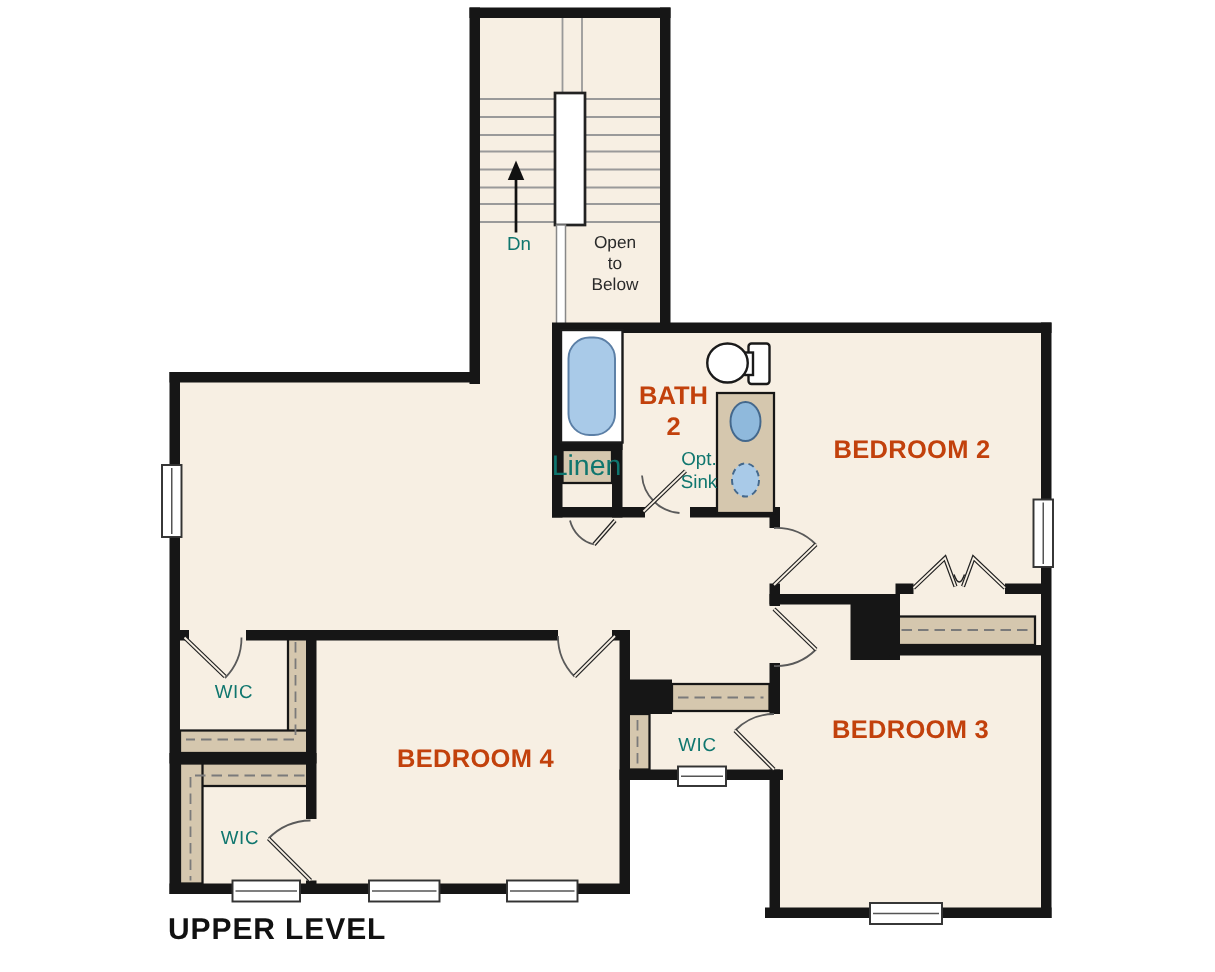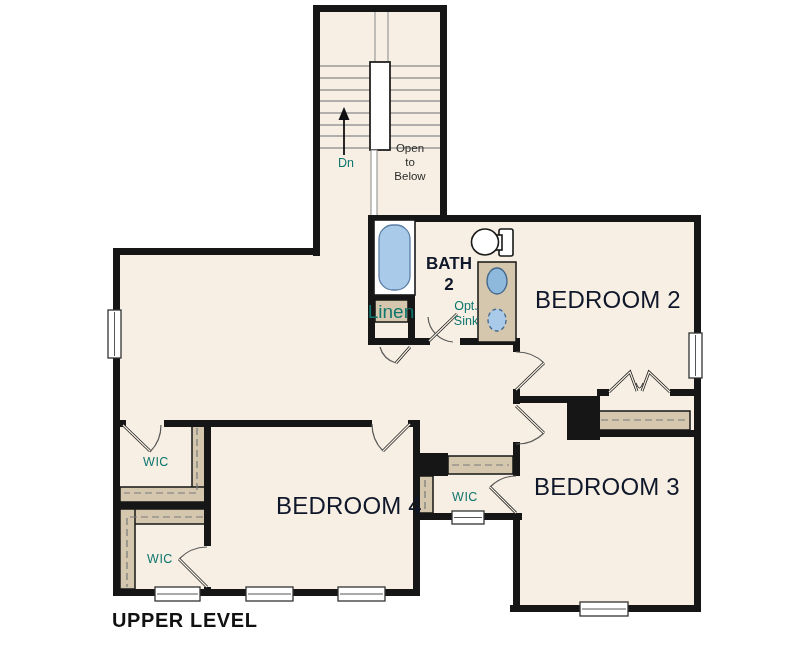--- a/index.html
+++ b/index.html
@@ -1,21 +1,21 @@
 <!DOCTYPE html>
 <html><head>
 <meta charset="utf-8">
 <style>
   html,body{margin:0;padding:0;background:#ffffff;}
   .plan{position:relative;width:810px;height:648px;background:#ffffff;overflow:hidden;
         font-family:"Liberation Sans",sans-serif;}
   .plan svg{position:absolute;left:0;top:0;}
   .lbl{position:absolute;transform:translate(-50%,-50%);text-align:center;
-       color:#0f172a;white-space:nowrap;}
-  .room-lbl{font-size:24px;font-weight:400;letter-spacing:.2px;line-height:26px;}
+       color:#c2410c;white-space:nowrap;}
+  .room-lbl{font-size:17px;font-weight:700;letter-spacing:.2px;line-height:26px;}
   .bath-lbl{font-size:17px;font-weight:700;line-height:21px;}
   .small-lbl{font-size:12.5px;line-height:15px;color:#0f766e;}
   .tiny-lbl{font-size:11.5px;line-height:14px;color:#2a2a2a;}
   .title-lbl{position:absolute;transform:none;font-size:20px;font-weight:700;
              letter-spacing:.6px;color:#111;}
   .wall{fill:#161616;}
   .shelf{fill:#d5c7ae;stroke:#161616;stroke-width:1.5;}
   .dash{fill:none;stroke:#7a7a7a;stroke-width:1.2;stroke-dasharray:7 4;}
   .winrect{fill:#ffffff;stroke:#333;stroke-width:1.3;}
   .winline{stroke:#555;stroke-width:1;}
@@ -236,36 +236,36 @@
         <path d="M636,383 Q639.5,393 643,383" stroke="#222" stroke-width="1" fill="none"></path>
       </g>
     </g>
   </svg>
 
 
   <div class="lbl room-lbl" style="left:608px;top:300px;">BEDROOM 2</div>
 
   <div class="lbl room-lbl" style="left:607px;top:487px;">BEDROOM 3</div>
 
-  <div class="lbl room-lbl" style="left:317px;top:506px;margin-left:32px;">BEDROOM 4</div>
+  <div class="lbl room-lbl" style="left:317px;top:506px;">BEDROOM 4</div>
 
   <div class="lbl bath-lbl" style="left:449px;top:274px;">
     <div>BATH</div>
     <div>2</div>
   </div>
 
   <div class="lbl small-lbl" style="left:156px;top:462px;letter-spacing:.5px;">WIC</div>
   <div class="lbl small-lbl" style="left:160px;top:559px;letter-spacing:.5px;">WIC</div>
   <div class="lbl small-lbl" style="left:465px;top:497px;letter-spacing:.5px;">WIC</div>
 
   <div class="lbl small-lbl" style="left:391px;top:311px;font-size:19px;">Linen</div>
 
   <div class="lbl small-lbl" style="left:346px;top:163px;">Dn</div>
 
-  <div class="lbl tiny-lbl" style="left:410px;top:162px;">
+  <div class="lbl tiny-lbl" style="left:410px;top:176px;">
     <div>Open</div>
     <div>to</div>
     <div>Below</div>
   </div>
 
   <div class="lbl small-lbl" style="left:466px;top:314px;">
     <div>Opt.</div>
     <div>Sink</div>
   </div>
 

